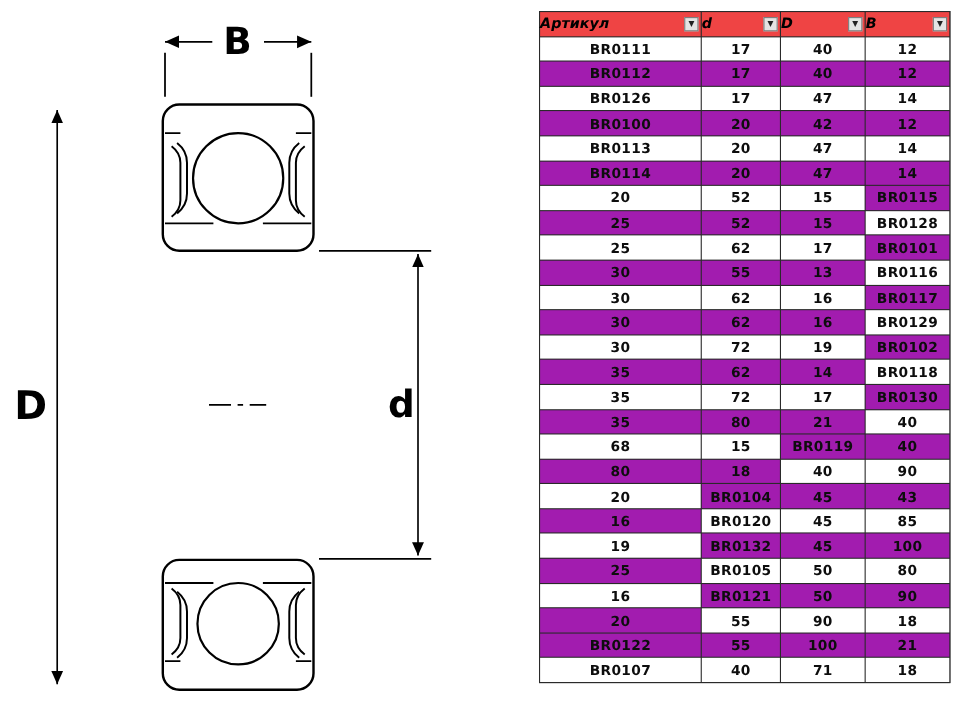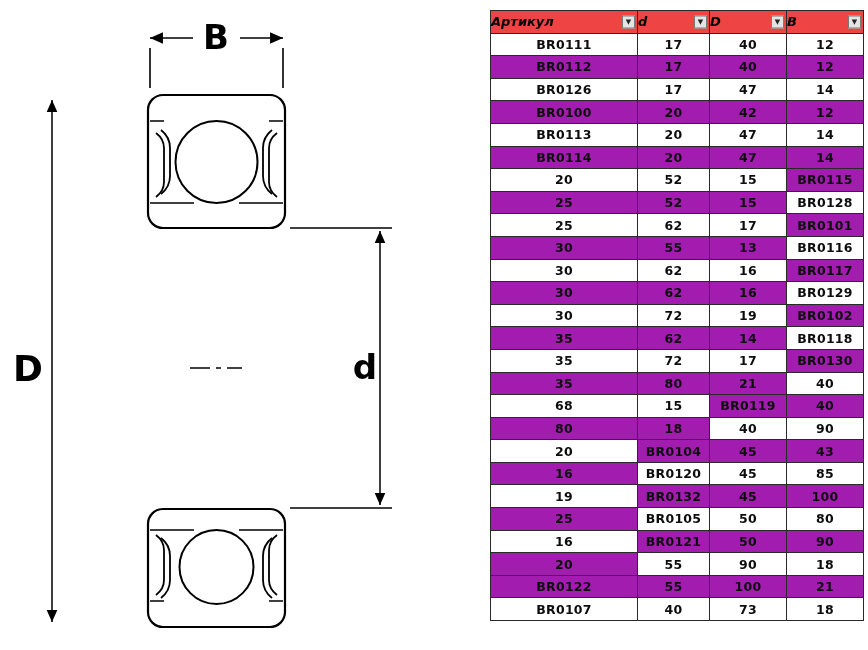--- a/index.html
+++ b/index.html
@@ -225,15 +225,15 @@
     <div class="td alt">20</div>
     <div class="td">55</div>
     <div class="td">90</div>
     <div class="td">18</div>
     <div class="td alt">BR0122</div>
     <div class="td alt">55</div>
     <div class="td alt">100</div>
     <div class="td alt">21</div>
     <div class="td">BR0107</div>
     <div class="td">40</div>
-    <div class="td">73</div>
+    <div class="td">71</div>
     <div class="td">18</div>
   </div>
 
 </body></html>

